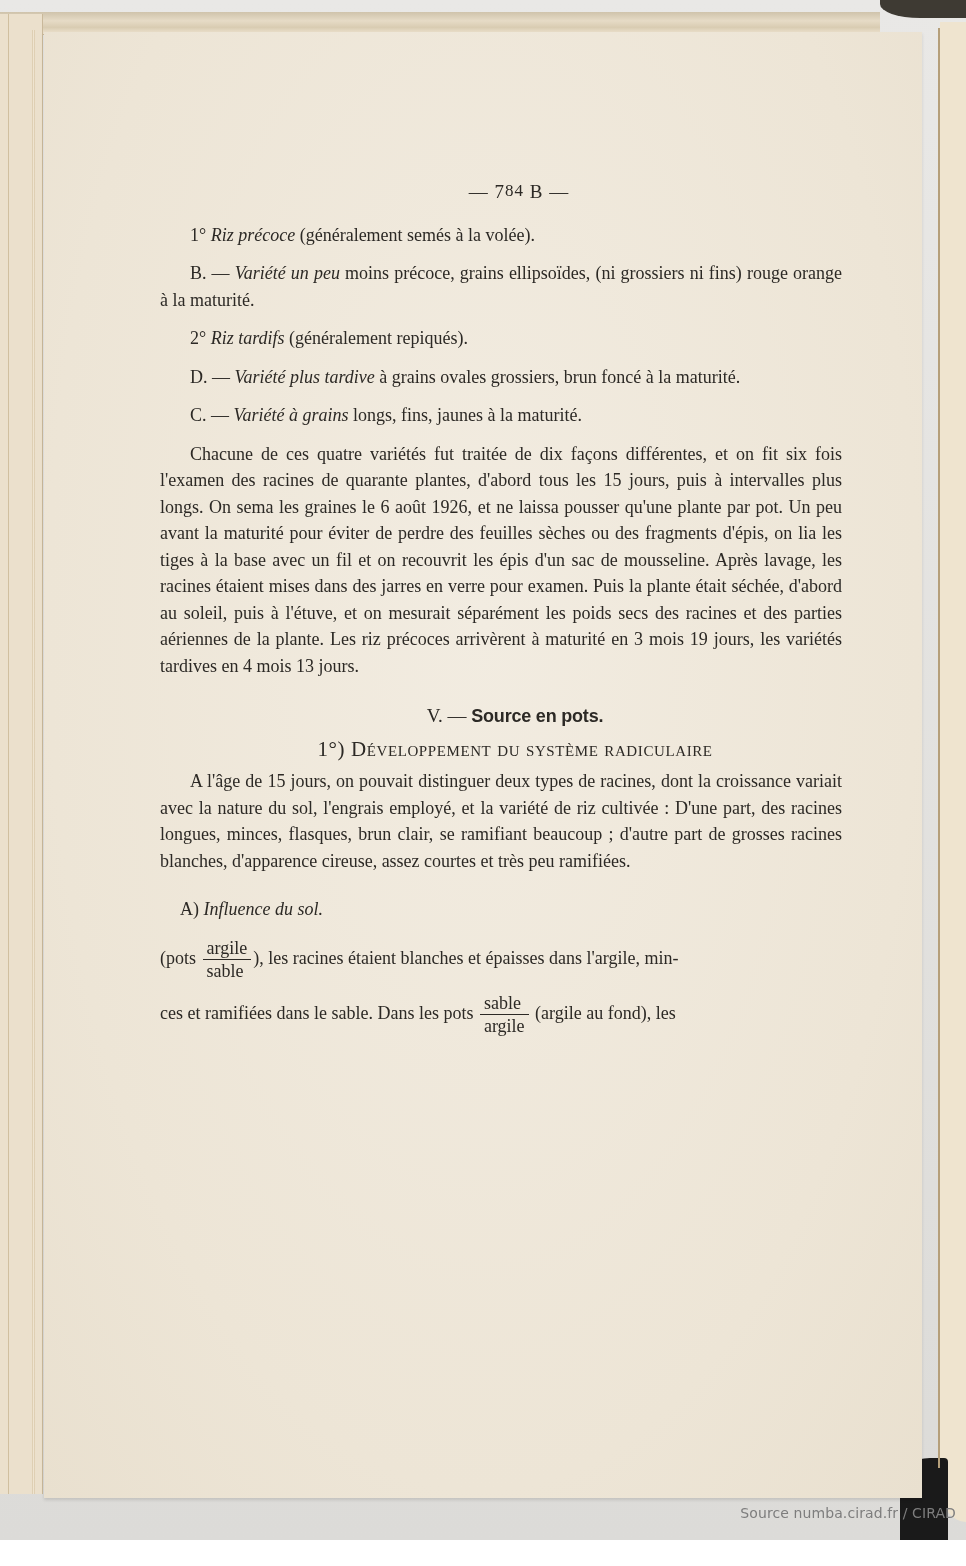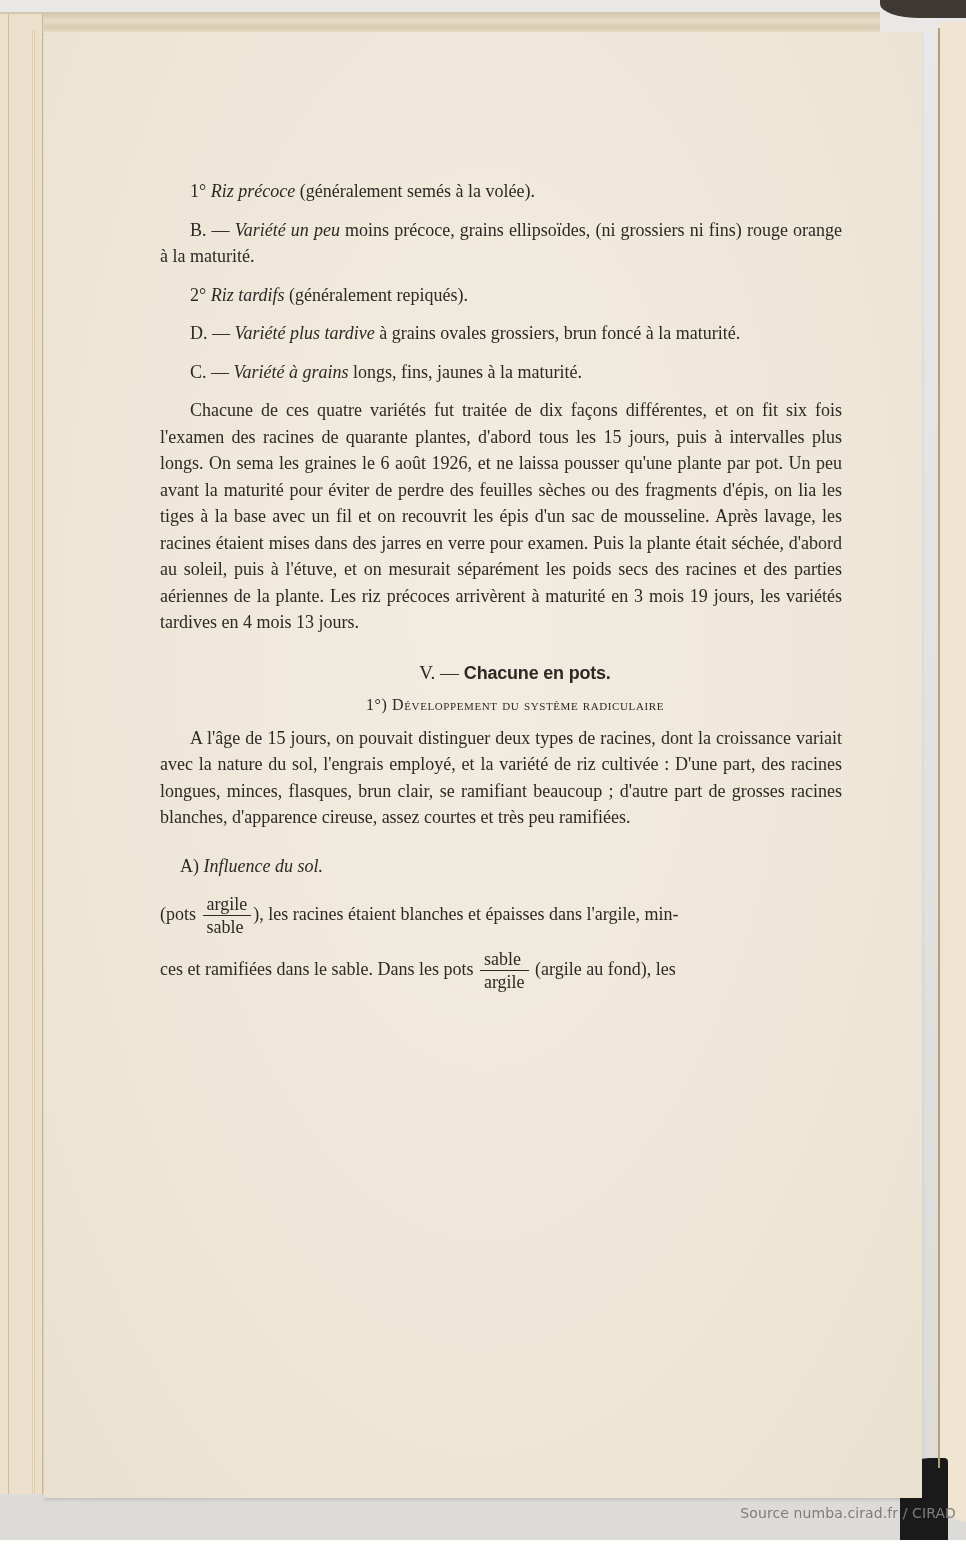--- a/index.html
+++ b/index.html
@@ -130,21 +130,21 @@
     }
     .section-title b {
       font-family: "Liberation Sans", "DejaVu Sans", sans-serif;
       font-weight: bold;
       font-size: 18px;
       letter-spacing: -0.2px;
     }
     .subsection-title {
       text-align: center;
       font-variant: small-caps;
-      font-size: 16px;
+      font-size: 21px;
       letter-spacing: 0.6px;
       margin: 4px 0 6px 0;
       padding-left: 28px;
     }
     .influence {
       text-indent: 20px;
       margin: 22px 0 14px 0;
     }
     em { font-style: italic; }
     .frac {
@@ -173,35 +173,36 @@
 <div class="top-edges"></div>
 <div class="left-edges"></div>
 <div class="right-page"></div>
 <div class="top-edge"></div>
 <div class="black-strap"></div>
 
 <div class="page"></div>
 <div class="gutter-line"></div>
 
 <div class="text">
+  <div class="page-number"><span>— 7</span><span class="sup">84</span><span> B —</span></div>
 
   <p class="p first"><span>1° </span><em>Riz précoce</em><span> (généralement semés à la volée).</span></p>
 
 
   <p class="p"><span>B. — </span><em>Variété un peu</em><span> moins précoce, grains ellipsoïdes, (ni grossiers ni fins) rouge orange à la maturité.</span></p>
 
   <p class="p"><span>2° </span><em>Riz tardifs</em><span> (généralement repiqués).</span></p>
 
   <p class="p"><span>D. — </span><em>Variété plus tardive</em><span> à grains ovales grossiers, brun foncé à la maturité.</span></p>
 
   <p class="p"><span>C. — </span><em>Variété à grains</em><span> longs, fins, jaunes à la maturité.</span></p>
 
   <p class="p body">Chacune de ces quatre variétés fut traitée de dix façons différentes, et on fit six fois l'examen des racines de quarante plantes, d'abord tous les 15 jours, puis à intervalles plus longs. On sema les graines le 6 août 1926, et ne laissa pousser qu'une plante par pot. Un peu avant la maturité pour éviter de perdre des feuilles sèches ou des fragments d'épis, on lia les tiges à la base avec un fil et on recouvrit les épis d'un sac de mousseline. Après lavage, les racines étaient mises dans des jarres en verre pour examen. Puis la plante était séchée, d'abord au soleil, puis à l'étuve, et on mesurait séparément les poids secs des racines et des parties aériennes de la plante. Les riz précoces arrivèrent à maturité en 3 mois 19 jours, les variétés tardives en 4 mois 13 jours.</p>
 
-  <div class="section-title"><span>V. — </span><b>Chacune en pots.</b></div>
+  <div class="section-title"><span>V. — </span><b>Source en pots.</b></div>
 
   <div class="subsection-title">1°) Développement du système radiculaire</div>
 
   <p class="p">A l'âge de 15 jours, on pouvait distinguer deux types de racines, dont la croissance variait avec la nature du sol, l'engrais employé, et la variété de riz cultivée : D'une part, des racines longues, minces, flasques, brun clair, se ramifiant beaucoup ; d'autre part de grosses racines blanches, d'apparence cireuse, assez courtes et très peu ramifiées.</p>
 
   <p class="p influence"><span>A) </span><em>Influence du sol.</em></p>
 
 
   <p class="p frac-line"><span>(pots </span><span class="frac"><span class="num">argile</span><span class="den">sable</span></span><span>), les racines étaient blanches et épaisses dans l'argile, min-</span></p>
 

